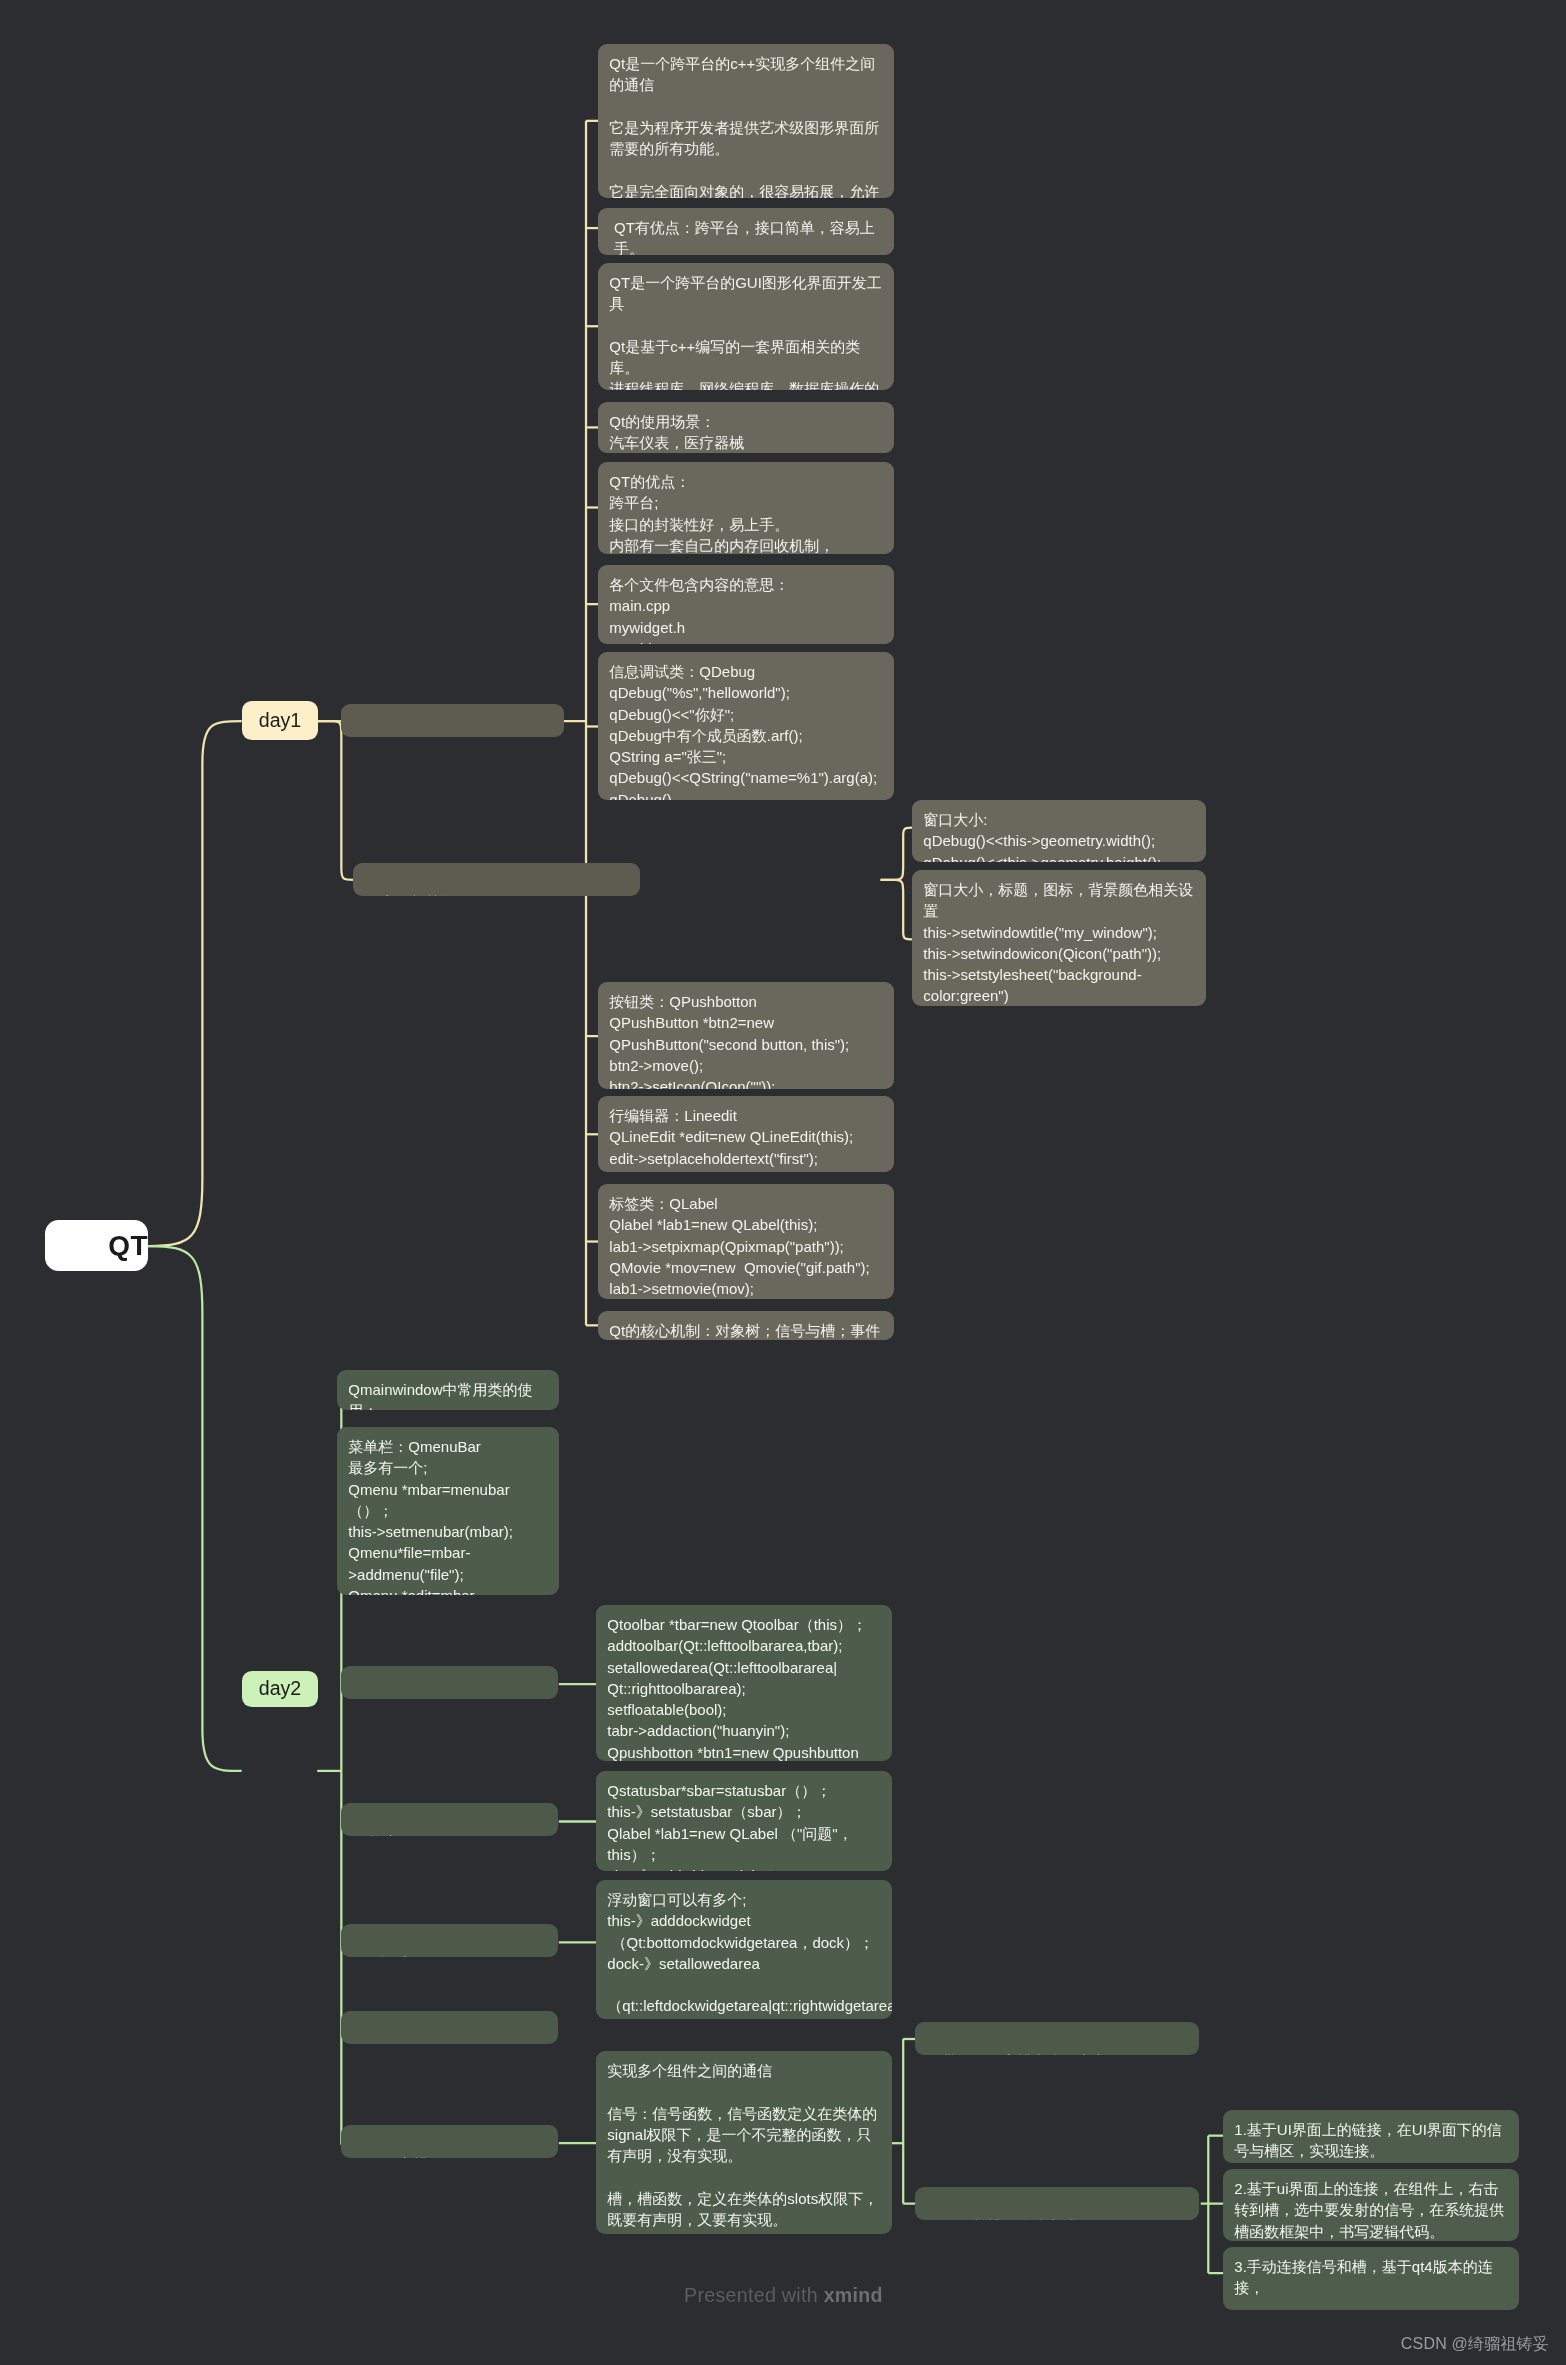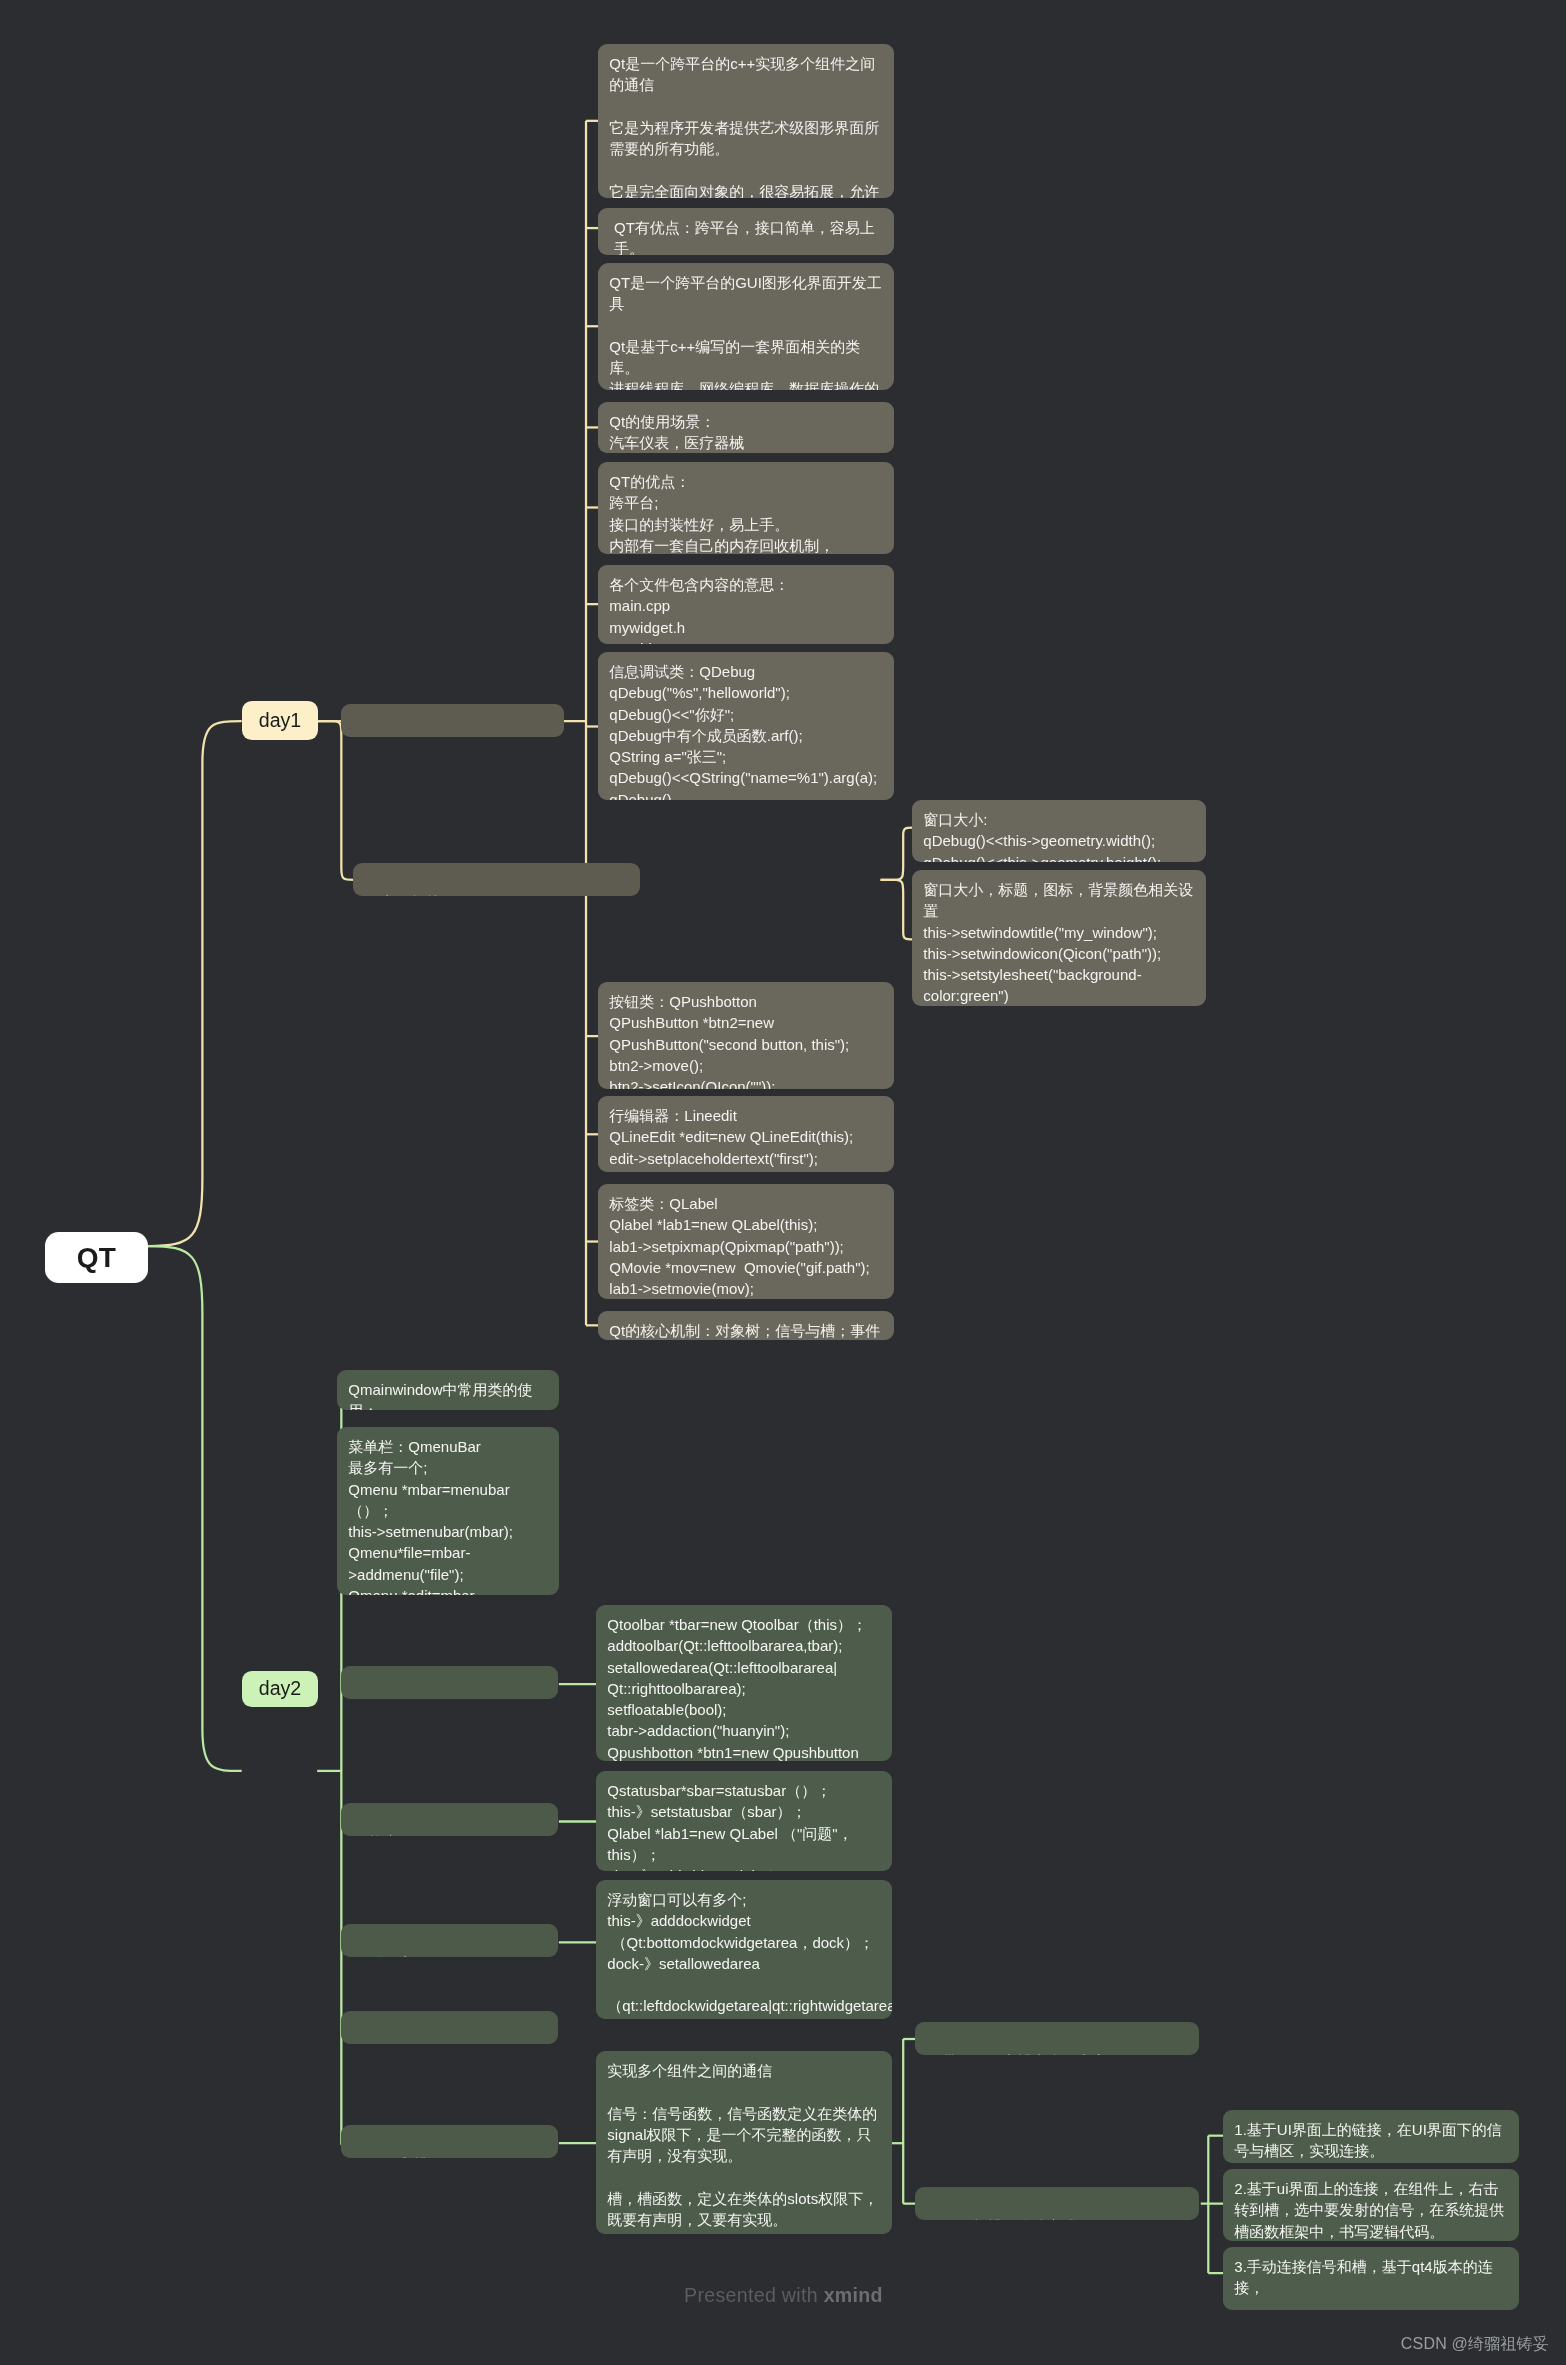--- a/index.html
+++ b/index.html
@@ -36,23 +36,22 @@
   }
   
   .root {
     background: #ffffff;
     color: #1b1b1b;
     font-size: 28px;
     font-weight: 700;
     letter-spacing: 0.4px;
     display: flex;
     align-items: center;
-    justify-content: center;
+    justify-content: flex-end;
     border-radius: 13.6px;
-    margin-top: 12px;
   }
   
   .branch {
     display: flex;
     align-items: center;
     justify-content: center;
     font-size: 19.6px;
     font-weight: 400;
     color: #1b1b1b;
     border-radius: 9.8px;

